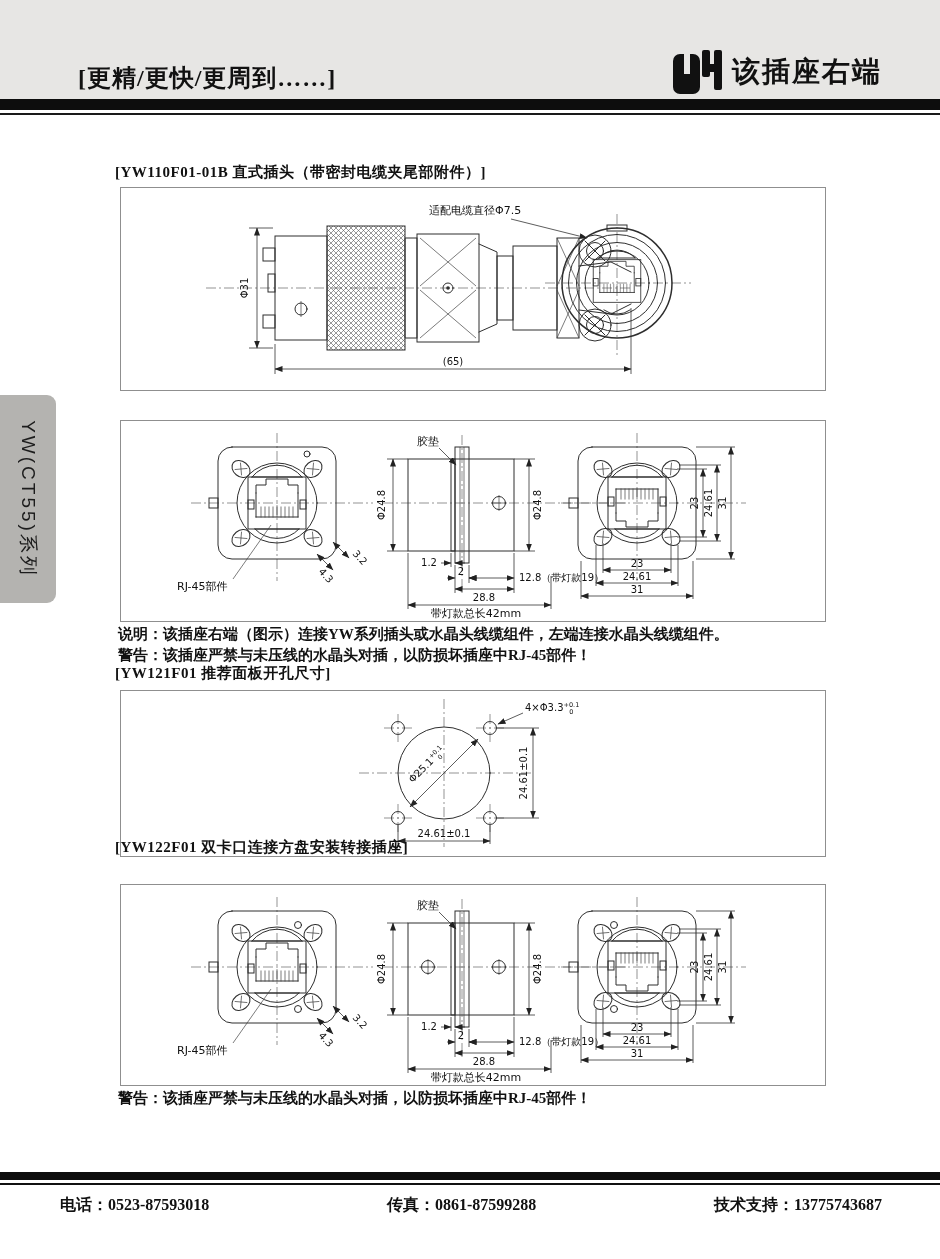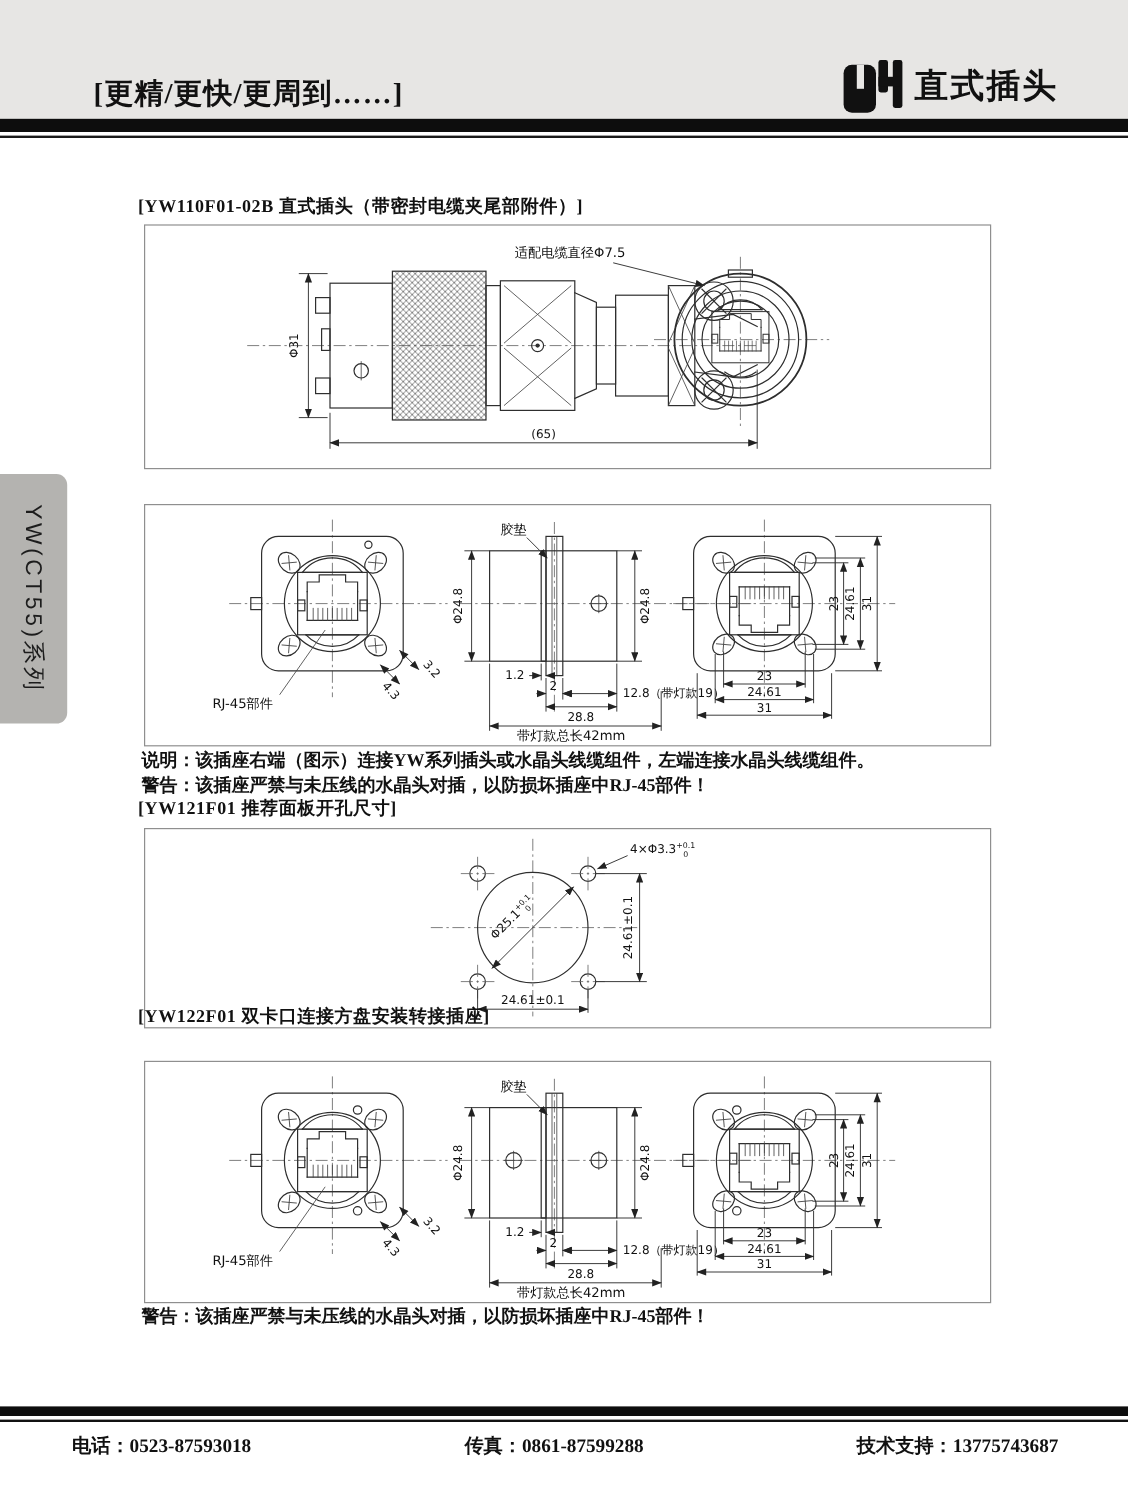--- a/index.html
+++ b/index.html
@@ -89,31 +89,31 @@
   <div class="hdr">
     <div class="slogan">[更精/更快/更周到……]</div>
     <div class="brand">
       <svg width="52" height="48" viewBox="0 0 52 48">
         <rect x="1" y="6" width="27" height="40" rx="7" fill="#111"></rect>
         <rect x="12" y="6" width="6" height="20" fill="#e7e6e4"></rect>
         <rect x="30" y="2" width="8" height="27" rx="2" fill="#111"></rect>
         <rect x="42" y="2" width="8" height="40" rx="2" fill="#111"></rect>
         <rect x="30" y="16" width="18" height="8" fill="#111"></rect>
       </svg>
-      <span class="brand-name">直式插头</span>
+      <span class="brand-name">该插座右端</span>
     </div>
   </div>
   <div class="blackbar"></div>
   <div class="blackbar2"></div>
 
   <div class="side-tab">
     <span>YW(CT55)系列</span>
   </div>
 
-  <div class="sec-title" style="top:163px">[YW110F01-02B 直式插头（带密封电缆夹尾部附件）]</div>
+  <div class="sec-title" style="top:163px">[YW110F01-01B 直式插头（带密封电缆夹尾部附件）]</div>
   <div class="draw-box" style="top:187px;height:202px">
     <svg width="702" height="200" viewBox="0 0 702 200">
       <line class="cl" x1="85" y1="100" x2="512" y2="100"></line>
 
       <line class="dm" x1="128" y1="40" x2="152" y2="40"></line>
       <line class="dm" x1="128" y1="160" x2="152" y2="160"></line>
       <line class="dm" x1="136" y1="40" x2="136" y2="160" marker-start="url(#as)" marker-end="url(#ae)"></line>
       <text class="dim-t" transform="rotate(-90 127 100)" x="127" y="100" text-anchor="middle">Φ31</text>
 
       <rect class="ln" x="142" y="60" width="12" height="13"></rect>

